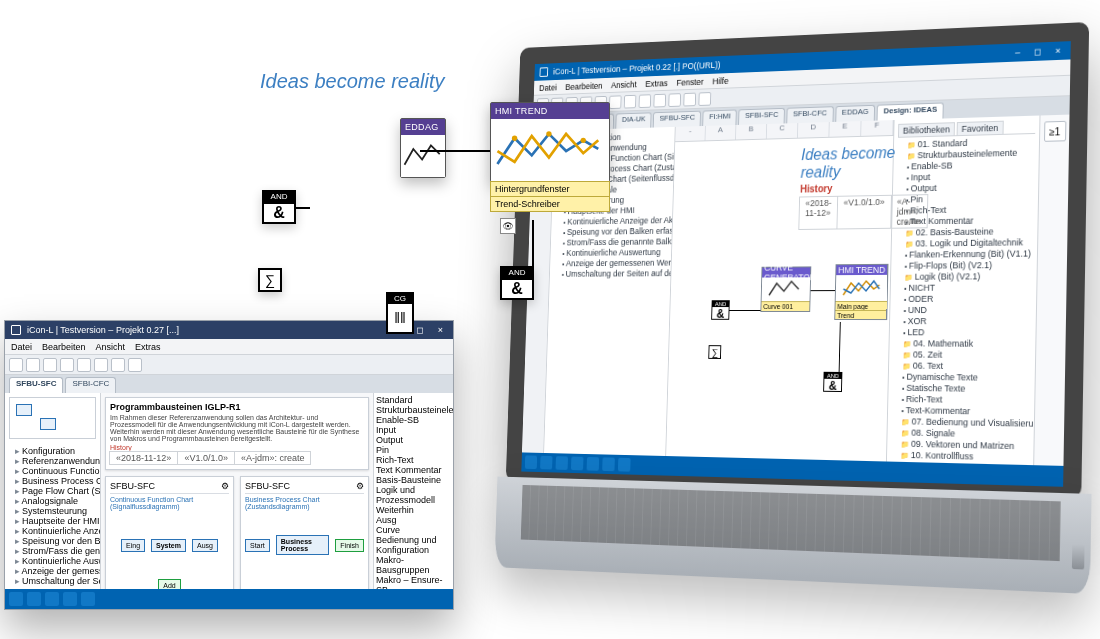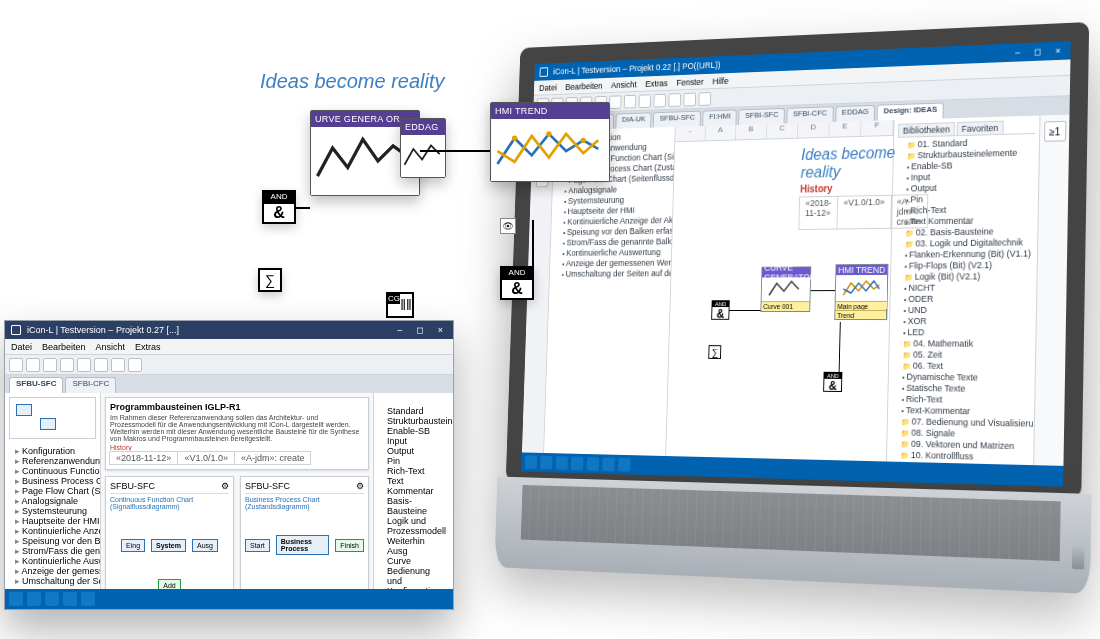--- a/index.html
+++ b/index.html
@@ -65,21 +65,21 @@
   .tree-tabs span{padding:1px 4px;border:1px solid #d0d4d9;border-bottom:none;background:#eef1f5}
 
   .taskbar{height:20px;background:#0063b1;display:flex;align-items:center;padding:0 4px;gap:4px}
   .taskbar .s{width:14px;height:14px;background:#1178c6;border-radius:2px}
 
   
   .win2{position:absolute;left:4px;top:320px;width:450px;height:290px;background:#fff;border:1px solid #9aa1aa;box-shadow:0 20px 40px rgba(0,0,0,.30);display:flex;flex-direction:column}
   .win2 .titlebar{background:#2c4066}
   .w2-body{flex:1;display:flex;min-height:0}
   .w2-left{width:96px;background:#fff;border-right:1px solid #d0d4d9;display:flex;flex-direction:column;font-size:7px;overflow:hidden}
-  .w2-right{width:80px;background:#fff;border-left:1px solid #d0d4d9;font-size:7px;padding:13px;overflow:hidden}
+  .w2-right{width:80px;background:#fff;border-left:1px solid #d0d4d9;font-size:7px;padding:2px;overflow:hidden}
   .w2-main{flex:1;overflow:auto;background:#f7f8fa;padding:4px;position:relative}
   .doc-block{background:#fff;border:1px solid #c9cfd7;box-shadow:0 1px 2px rgba(0,0,0,.12);padding:4px;margin-bottom:6px}
   .doc-title{font-size:7px;display:flex;justify-content:space-between;border-bottom:1px solid #d9dde3;padding-bottom:2px;margin-bottom:2px}
   .doc-flow{height:70px;background:#fff;border:none;display:flex;align-items:center;justify-content:center;gap:6px}
   .flow-node{padding:2px 4px;border:1px solid #2a72b5;background:#e6f0fa;font-size:7px}
   .flow-node.green{border-color:#1e9e3f;background:#e6fae9}
   .minimap{height:44px;margin:4px;border:1px solid #c9cfd7;background:#fff;position:relative}
   .w2-left ul{list-style:none;padding:3px 3px 3px 10px}
   .w2-left li{line-height:10px;white-space:nowrap}
   .w2-left li::before{content:"▸ ";color:#7b8693}
@@ -88,21 +88,21 @@
   .explode{position:absolute;left:200px;top:70px;width:460px;height:260px;pointer-events:none}
   .explode .idea{position:absolute;top:0;left:60px;font-size:20px}
   .xblk{position:absolute;background:#fff;border:1px solid #555;border-radius:2px;box-shadow:0 6px 14px rgba(0,0,0,.25);display:flex;flex-direction:column}
   .xblk .h{height:16px;background:#553f92;color:#fff;font-size:9px;display:flex;align-items:center;padding:0 4px;letter-spacing:.3px}
   .xblk .chart{flex:1;background:#fff;position:relative}
   .xlabel{background:#fff1a8;border:1px solid #bda93a;font-size:9px;padding:2px 4px;margin-top:-1px}
   .xand{position:absolute;width:34px;height:34px;border:2px solid #000;background:#fff;display:flex;flex-direction:column;box-shadow:0 4px 10px rgba(0,0,0,.2)}
   .xand .t{height:12px;background:#000;color:#fff;font-size:8px;text-align:center}
   .xand .b{flex:1;display:flex;align-items:center;justify-content:center;font-weight:bold;font-size:16px}
   .xsigma{position:absolute;width:24px;height:24px;border:2px solid #000;display:flex;align-items:center;justify-content:center;background:#fff;font-size:14px;box-shadow:0 4px 10px rgba(0,0,0,.2)}
-  .xcg{position:absolute;width:28px;height:26px;border:2px solid #000;background:#fff;display:flex;flex-direction:row}
+  .xcg{position:absolute;width:28px;height:42px;border:2px solid #000;background:#fff;display:flex;flex-direction:column}
   .xcg .t{height:10px;background:#000;color:#fff;font-size:8px;text-align:center}
 </style>
 </head>
 <body>
 
 <div class="laptop">
   <div class="lap-screen">
     <div class="lap-inner">
 
       <div class="titlebar">
@@ -415,47 +415,43 @@
       <span class="s"></span>
       <span class="s"></span>
       <span class="s"></span>
       <span class="s"></span>
     </div>
 </div>
 
 <div class="explode">
   <span class="idea">Ideas become reality</span>
 
-  <div class="xblk" style="left:110px;top:40px;width:110px;height:86px">
-    <div class="h">URVE GENERA OR</div>
-    <div class="chart">
-      <svg width="100%" height="100%" viewBox="0 0 100 60">
-        <polyline points="6,44 20,18 34,36 48,10 62,30 76,16 90,26" stroke="#222" fill="none" stroke-width="3"></polyline>
-      </svg>
-    </div>
-  </div>
   <div class="xblk" style="left:200px;top::42px;width:46px;height:60px;left:200px;top:48px">
      <div class="h">EDDAG</div>
      <div class="chart"><svg width="100%" height="100%" viewBox="0 0 50 40">
           <polyline points="4,30 14,12 24,24 34,8 44,18" stroke="#222" fill="none" stroke-width="2"></polyline>
         </svg></div>
   </div>
 
   <div class="xblk" style="left:290px;top:32px;width:120px;height:80px">
     <div class="h">HMI TREND</div>
     <div class="chart">
       <svg width="100%" height="100%" viewBox="0 0 110 54">
         <polyline points="6,40 22,16 38,32 54,12 70,28 86,18 100,26" stroke="#2a72b5" fill="none" stroke-width="2.5"></polyline>
         <polyline points="6,28 22,38 38,14 54,34 70,12 86,30 100,18" stroke="#e2a100" fill="none" stroke-width="2.5"></polyline>
         <circle cx="22" cy="16" r="2.5" fill="#e2a100"></circle>
           <circle cx="54" cy="12" r="2.5" fill="#e2a100"></circle>
           <circle cx="86" cy="18" r="2.5" fill="#e2a100"></circle>
       </svg>
     </div>
   </div>
+  <div style="position:absolute;left:290px;top:112px;width:120px">
+    <div class="xlabel">Hintergrundfenster</div>
+    <div class="xlabel">Trend-Schreiber</div>
+  </div>
   <div style="position:absolute;left:300px;top:148px;width:16px;height:16px;border:1px solid #888;display:flex;align-items:center;justify-content:center;background:#fff">👁</div>
 
   <div class="xand" style="left:62px;top:120px">
     <div class="t">AND</div>
       <div class="b">&amp;</div>
   </div>
   <div class="xsigma" style="left:58px;top:198px">∑</div>
   <div class="xand" style="left:300px;top:196px">
     <div class="t">AND</div>
       <div class="b">&amp;</div>

